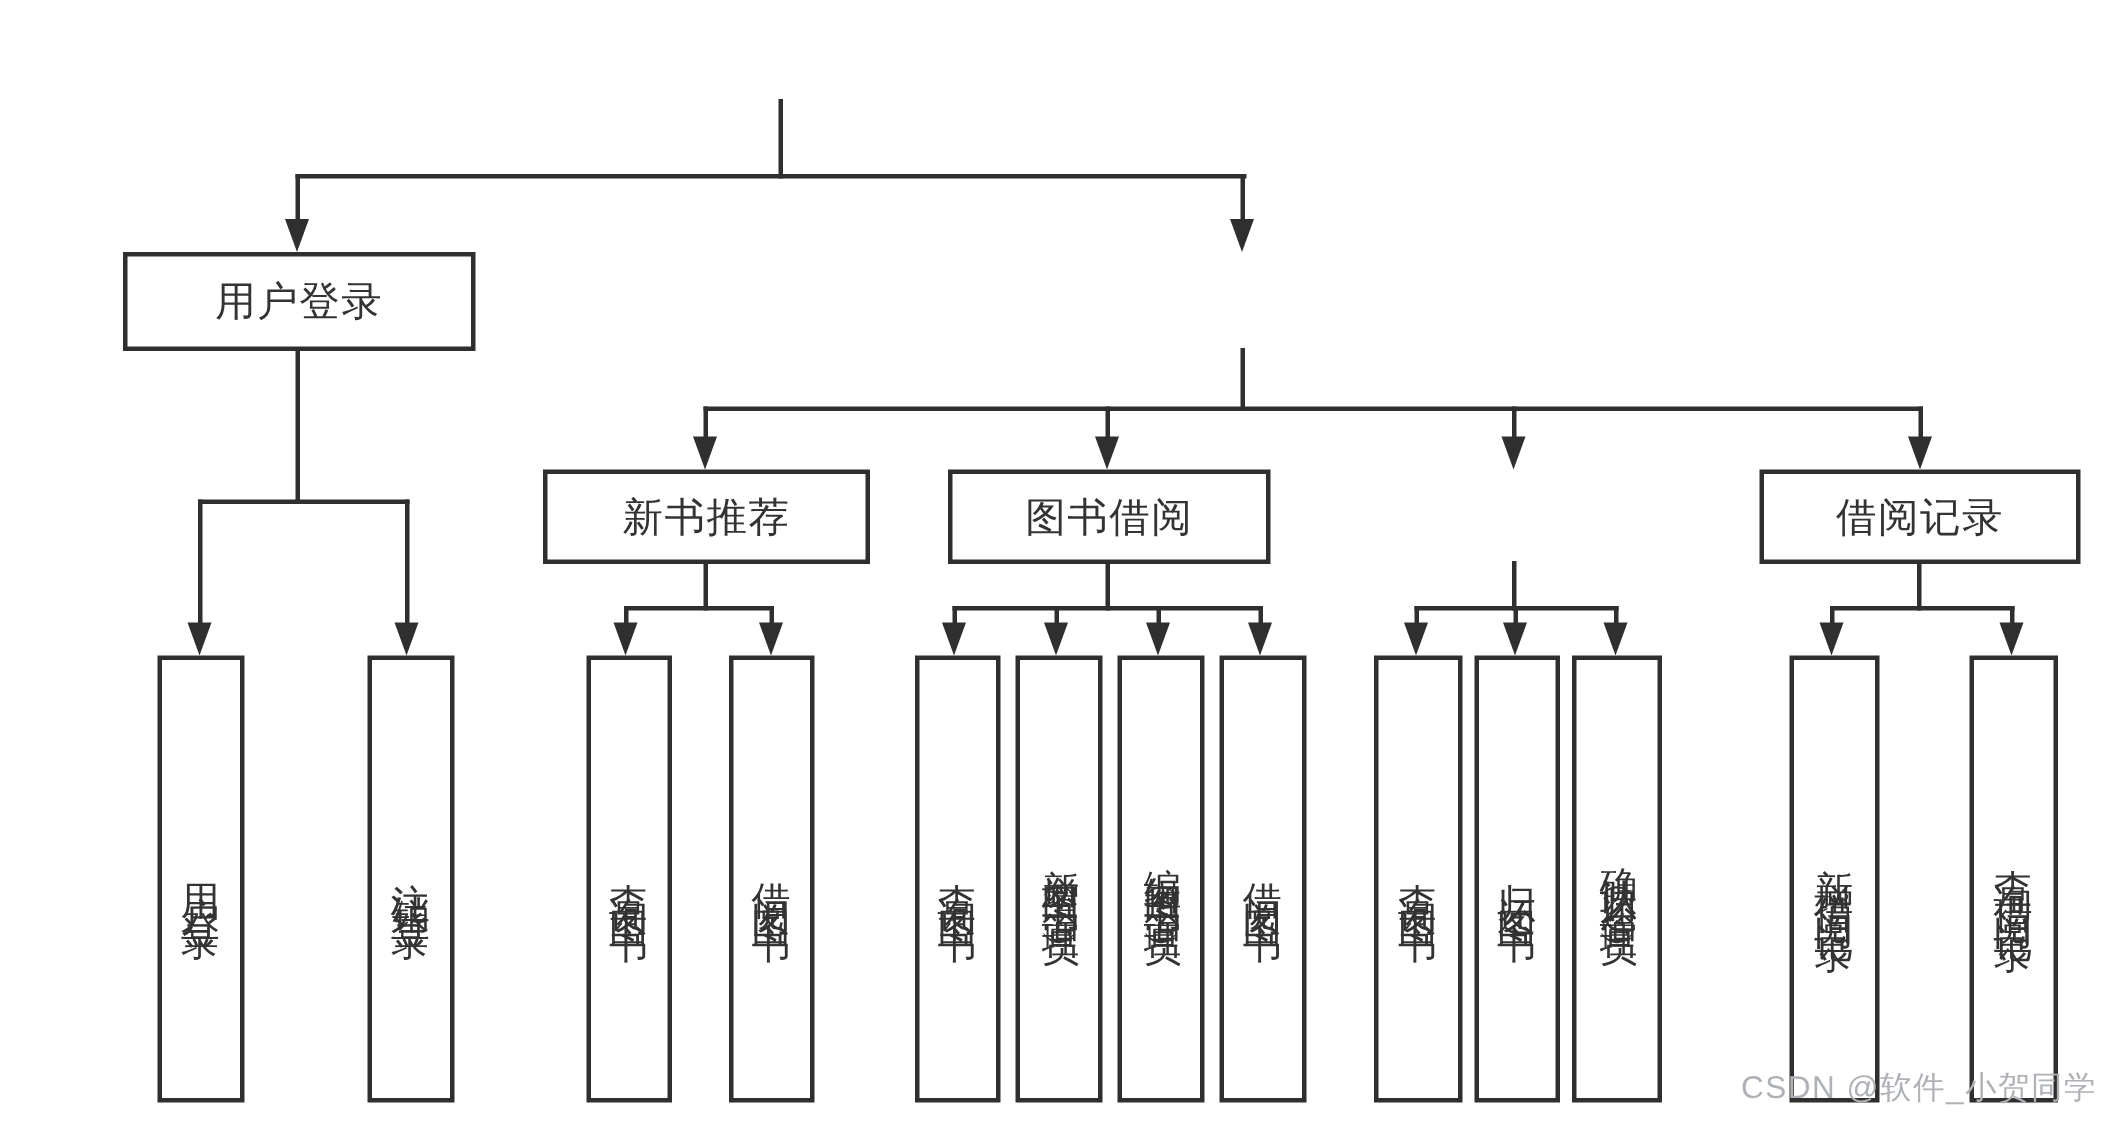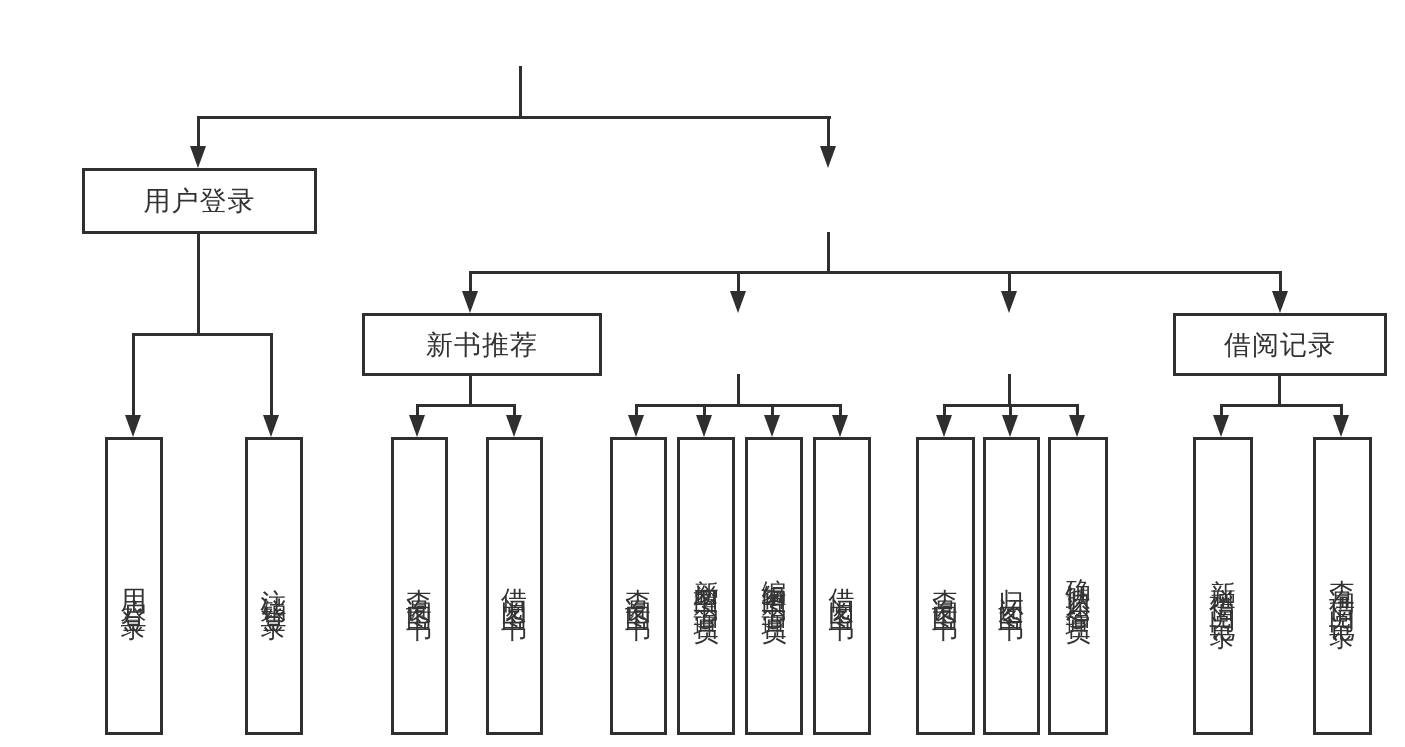--- a/index.html
+++ b/index.html
@@ -108,22 +108,25 @@
   <div class="hline" style="left:469px; top:271px; width:813px;"></div>
   <div class="vline" style="left:469px; top:271px; height:24px;"></div>
   <div class="ahead" style="left:462px; top:291px;"></div>
   <div class="vline" style="left:737px; top:271px; height:24px;"></div>
   <div class="ahead" style="left:730px; top:291px;"></div>
   <div class="vline" style="left:1008px; top:271px; height:24px;"></div>
   <div class="ahead" style="left:1001px; top:291px;"></div>
   <div class="vline" style="left:1279px; top:271px; height:24px;"></div>
   <div class="ahead" style="left:1272px; top:291px;"></div>
 
-  <div class="hbox" style="left:362px; top:313px; width:240px; height:63px;">
+  <div class="hbox" style="left:362px; top:313px; width:218px; height:63px;">
     <span>新书推荐</span>
+  </div>
+  <div class="hbox" style="left:632px; top:313px; width:215px; height:63px;">
+    <span>图书借阅</span>
   </div>
   <div class="hbox" style="left:1173px; top:313px; width:214px; height:63px;">
     <span>借阅记录</span>
   </div>
 
   <div class="vline" style="left:469px; top:374px; height:33px;"></div>
   <div class="hline" style="left:416px; top:404px; width:100px;"></div>
   <div class="vline" style="left:416px; top:404px; height:14px;"></div>
   <div class="ahead" style="left:409px; top:415px;"></div>
   <div class="vline" style="left:513px; top:404px; height:14px;"></div>
@@ -193,14 +196,15 @@
     <span>确认归还（管理员）</span>
   </div>
 
   <div class="vbox" style="left:1193px; top:437px; width:60px; height:298px;">
     <span>新增借阅记录</span>
   </div>
   <div class="vbox" style="left:1313px; top:437px; width:59px; height:298px;">
     <span>查询借阅记录</span>
   </div>
 
+  <div class="watermark">CSDN @软件_小贺同学</div>
 
 </div>
 
 </body></html>

